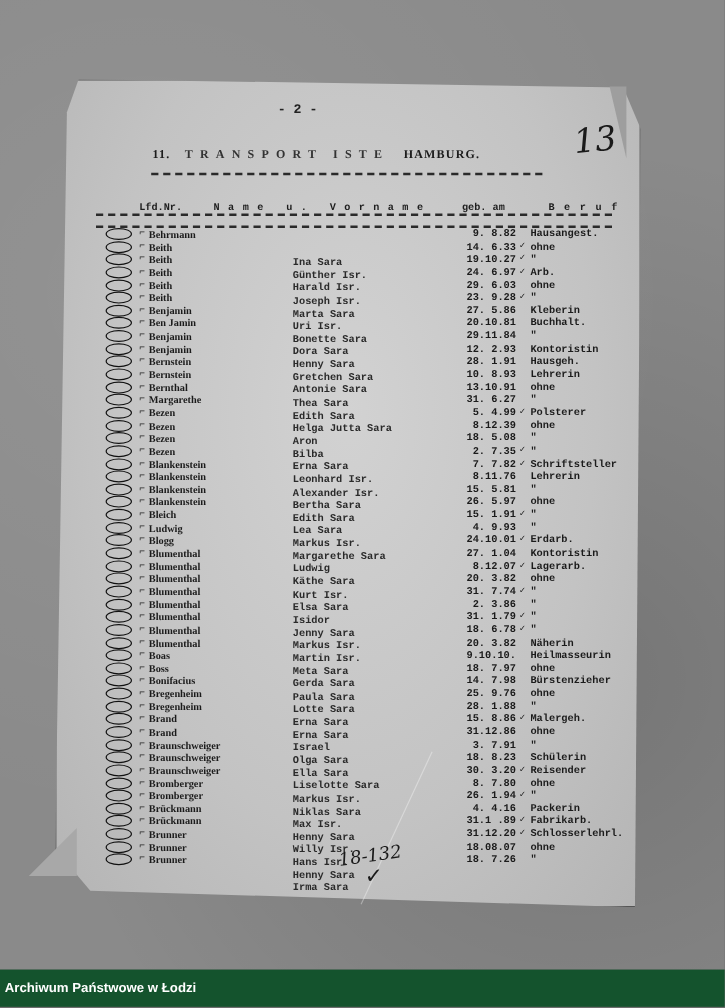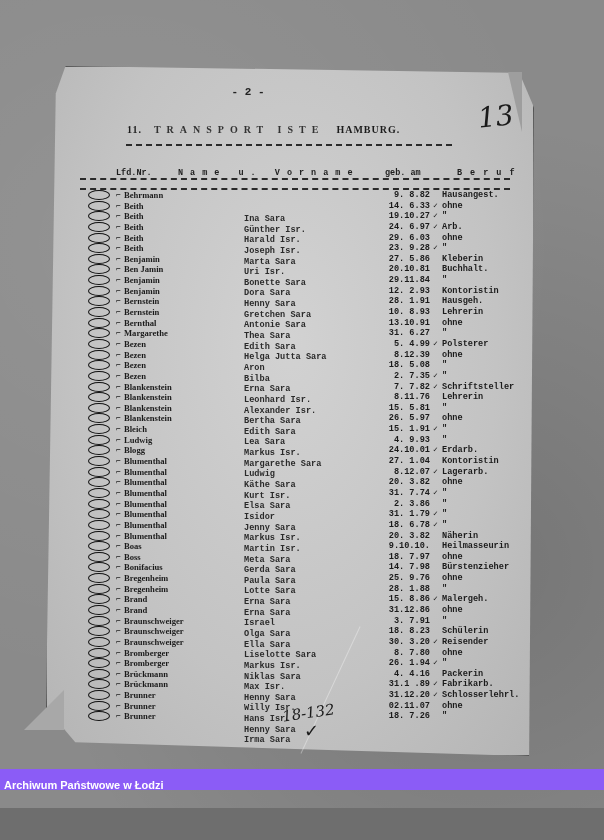--- a/index.html
+++ b/index.html
@@ -91,22 +91,22 @@
   .handwritten-check {
     position: absolute; left: 304px; top: 720px;
     font-family: "DejaVu Sans", sans-serif; font-size: 18px; color: #1a1a1a;
   }
   .crease {
     position: absolute; left: 330px; top: 620px; width: 1px; height: 140px;
     background: rgba(255,255,255,0.35); transform: rotate(25deg);
   }
 
   .footer {
-    position: absolute; left: 0; top: 769px; width: 604px; height: 21px;
-    background: #8b5cf6; color: #fff;
+    position: absolute; left: 0; top: 808px; width: 604px; height: 31px;
+    background: #14532d; color: #fff;
     font-family: "Liberation Sans", sans-serif; font-size: 11px; font-weight: bold;
     line-height: 32px; padding-left: 4px;
   }
 </style>
 </head>
 <body>
 
 <div class="backdrop"></div>
 <div class="paper"></div>
 <div class="corner-fold fold-tr"></div>
@@ -560,21 +560,21 @@
       <span class="given">Hans Isr.</span>
       <span class="dob">31.12.20</span>
       <span class="check">✓</span>
       <span class="beruf">Schlosserlehrl.</span>
     </div>
     <div class="row">
       <span class="nr"></span>
       <span class="tick">⌐</span>
       <span class="surname">Brunner</span>
       <span class="given">Henny Sara</span>
-      <span class="dob">02.11.07</span>
+      <span class="dob">18.08.07</span>
       <span class="check"></span>
       <span class="beruf">ohne</span>
     </div>
     <div class="row">
       <span class="nr"></span>
       <span class="tick">⌐</span>
       <span class="surname">Brunner</span>
       <span class="given">Irma Sara</span>
       <span class="dob">18. 7.26</span>
       <span class="check"></span>

